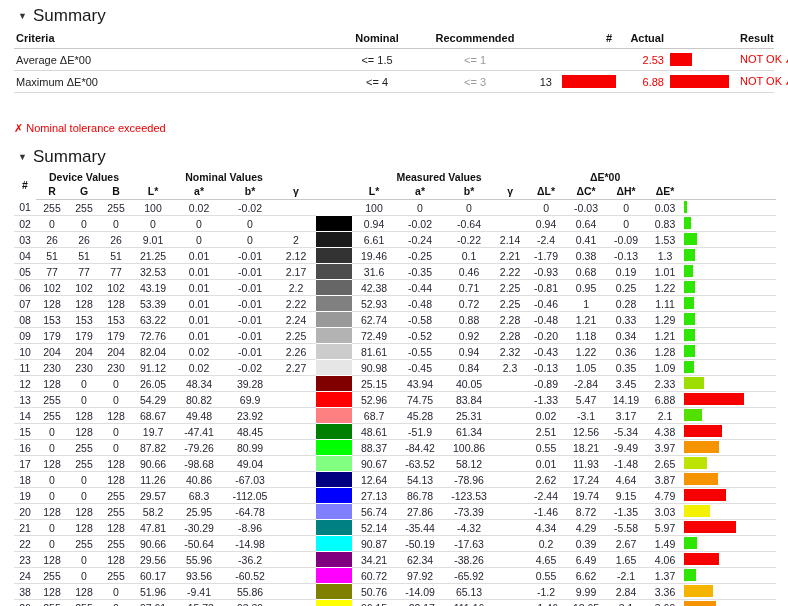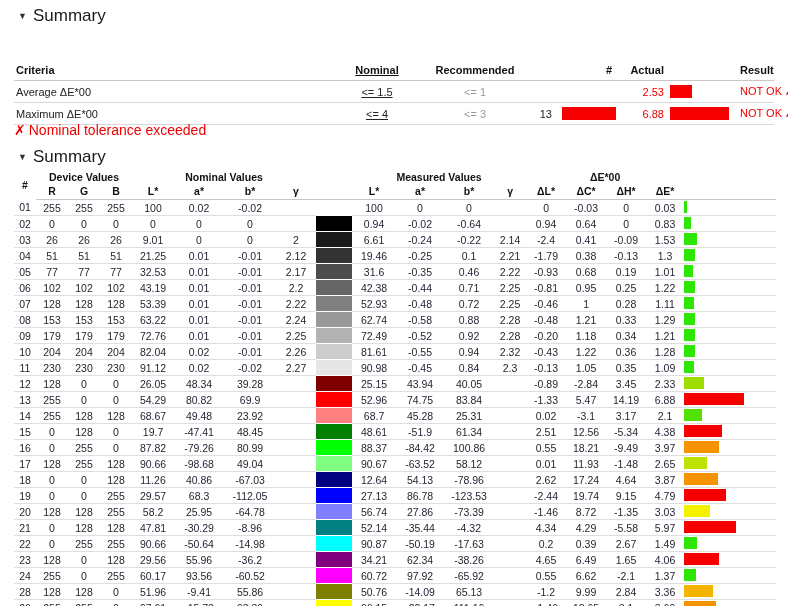--- a/index.html
+++ b/index.html
@@ -23,51 +23,51 @@
     font-size:9px;color:#333;line-height:1;position:relative;top:0px;
   }
   #summary-head{position:absolute;left:0;top:6px;}
   #overview-head{position:absolute;left:0;top:147px;}
 
   
   table{border-collapse:collapse;border-spacing:0;}
 
   
   .summary-wrap{position:absolute;left:14px;top:30px;width:760px;}
-  table.summary{width:760px;table-layout:fixed;margin-top:32px;}
+  table.summary{width:760px;table-layout:fixed;}
   table.summary th{
     font-size:11px;font-weight:bold;color:#111;
     padding:2px 0 4px 0;border-bottom:1px solid #c8c8c8;
     white-space:nowrap;
   }
   table.summary td{
     font-size:11px;padding:3px 0 3px 0;
     border-bottom:1px solid #d8d8d8;
     white-space:nowrap;height:15px;
   }
   .s-criteria{text-align:left;padding-left:2px!important;}
-  .s-nominal{text-align:center;text-decoration:underline;}
+  .s-nominal{text-align:center;}
   .s-recommended{text-align:center;color:#9a9a9a;}
   .s-count{text-align:right;padding-right:4px!important;}
   .s-countbar{padding:0!important;}
   .s-actual{text-align:right;padding-right:6px!important;font-weight:normal;}
   .s-bar{padding:0!important;}
   .s-result{text-align:right;padding-right:4px!important;white-space:nowrap;}
   .ok{color:#1f9d1f;}
   .notok{color:#ef0000;}
   .val-green{color:#4e9a00;}
   .val-red{color:#ef0000;}
   .barbox{position:relative;height:15px;width:100%;}
   .barbox .bar{position:absolute;left:0;top:1px;height:13px;}
   .countbarbox{position:relative;height:15px;width:100%;}
   .countbarbox .bar{position:absolute;right:0;top:1px;height:13px;}
 
   .legend{
     position:absolute;left:14px;top:122px;
-    font-size:14px;color:#ef0000;white-space:nowrap;
+    font-size:11px;color:#ef0000;white-space:nowrap;
   }
   .legend .x{font-weight:bold;margin-right:3px;}
 
   
   .overview-wrap{position:absolute;left:14px;top:170px;width:762px;}
   table.overview{width:762px;table-layout:fixed;}
   table.overview th{
     font-size:10.5px;font-weight:bold;color:#111;
     padding:1px 0 2px 0;white-space:nowrap;
   }
@@ -840,21 +840,21 @@
             <td>6.62</td>
             <td>-2.1</td>
             <td class="val-green">1.37</td>
             <td class="deb">
               <div class="debox">
                 <div class="bar" style="width: 11.919px; background: rgb(46, 230, 0);"></div>
               </div>
             </td>
           </tr>
           <tr>
-            <td class="idx">28</td>
+            <td class="idx">38</td>
             <td>128</td>
             <td>128</td>
             <td>0</td>
             <td>51.96</td>
             <td>-9.41</td>
             <td>55.86</td>
             <td></td>
             <td class="sw">
               <span class="swatch" style="background: rgb(128, 128, 0);"></span>
             </td>

